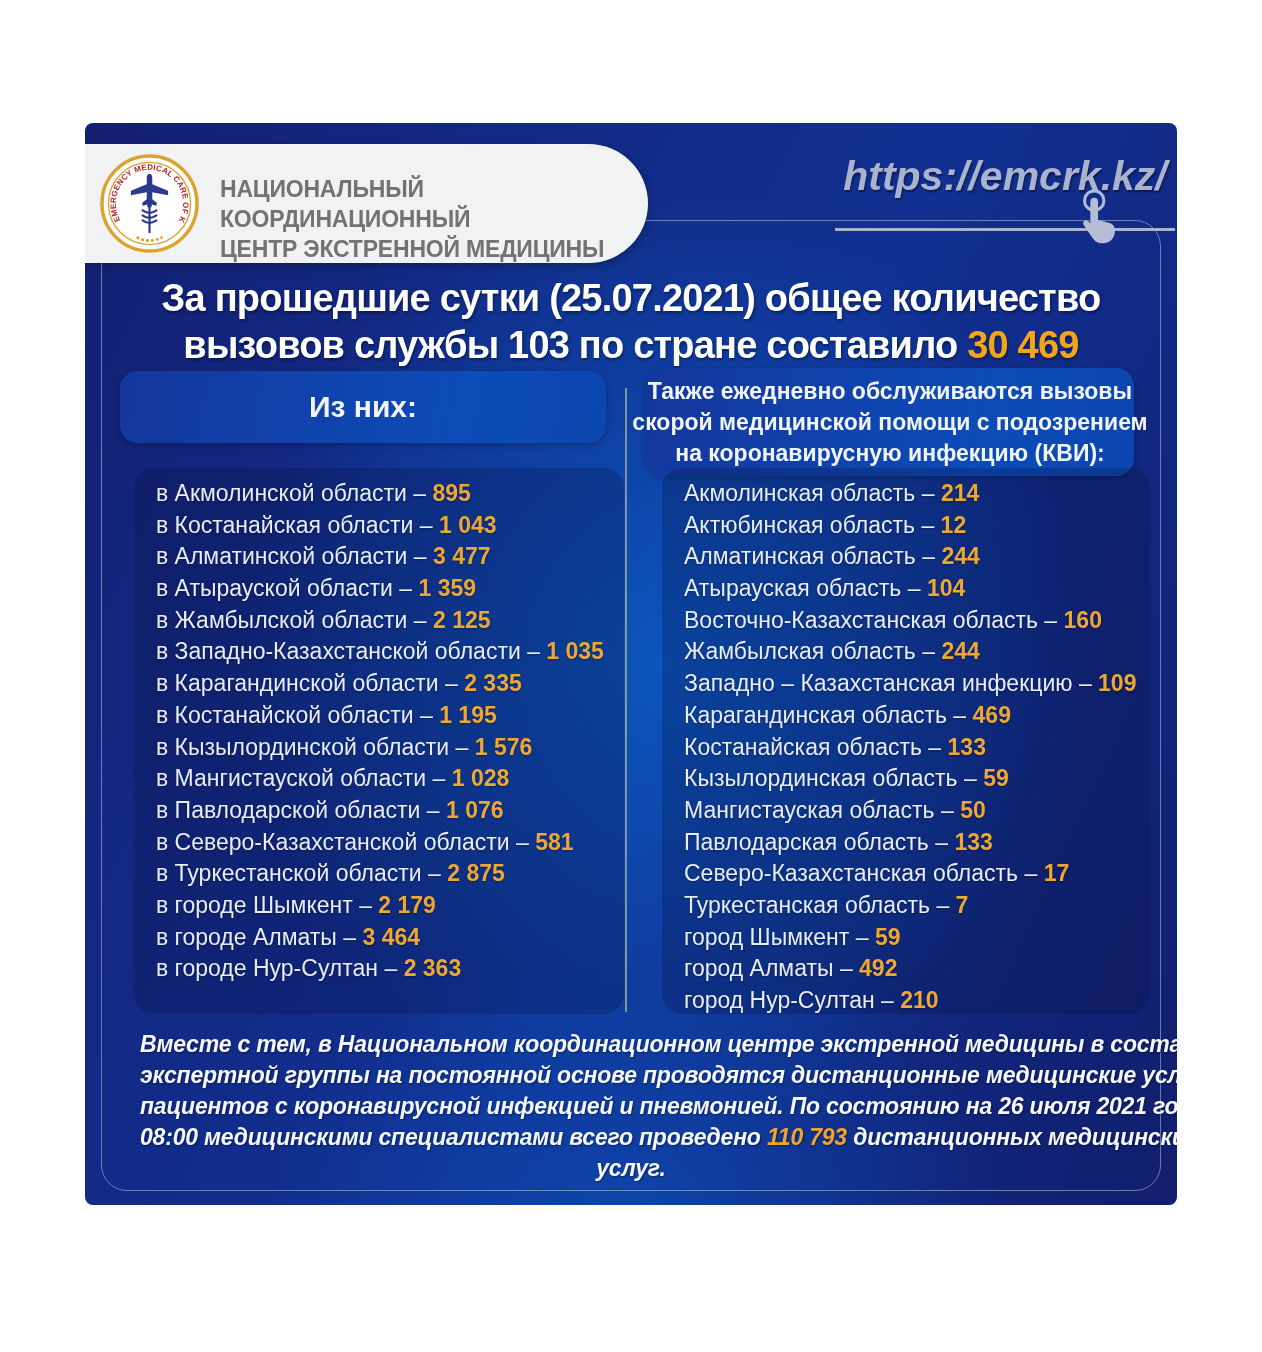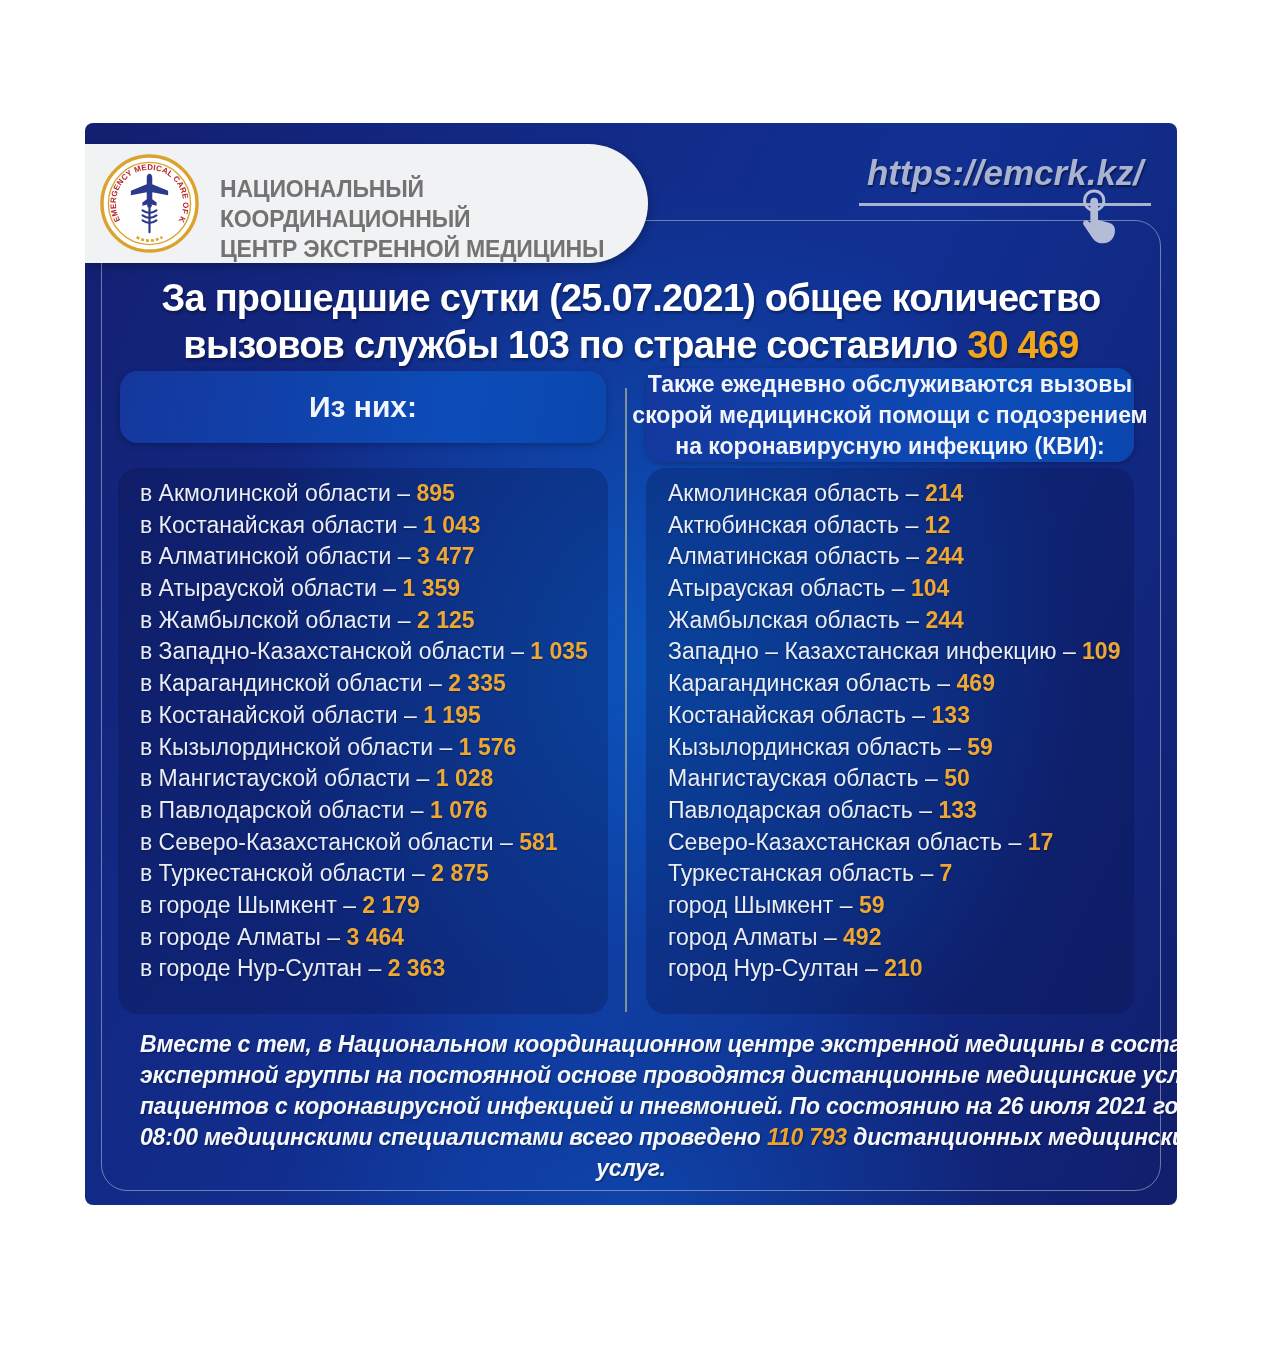--- a/index.html
+++ b/index.html
@@ -14,42 +14,42 @@
   .inner-outline{position:absolute;left:16px;top:97px;width:1058px;height:969px;
         border:1px solid rgba(186,196,218,0.55);border-radius:26px;z-index:1;}
   
   .pill{position:absolute;left:0;top:21px;width:563px;height:119px;background:#f1f2f4;
         border-radius:0 60px 60px 0;z-index:3;box-shadow:2px 3px 8px rgba(0,0,0,0.25);}
   .logo{position:absolute;left:15px;top:10px;width:99px;height:99px;}
   .org-name{position:absolute;left:135px;top:30px;color:#737373;font-size:23px;line-height:30px;
         font-weight:700;letter-spacing:-0.2px;}
   
   .url-wrap{position:absolute;left:690px;top:30px;width:460px;text-align:center;z-index:3;}
-  .url{display:inline-block;font-style:italic;font-weight:700;font-size:35px;color:#a9b2ce;
-        text-decoration:none;border-bottom:3px solid #a9b2ce;padding:0 8px 10px 8px;
+  .url{display:inline-block;font-style:italic;font-weight:700;font-size:41px;color:#a9b2ce;
+        text-decoration:none;border-bottom:3px solid #a9b2ce;padding:0 8px 28px 8px;
         text-shadow:1px 2px 2px rgba(0,0,0,0.45);}
   .hand{position:absolute;left:986px;top:64px;width:58px;height:66px;z-index:4;}
   
   .title{position:absolute;left:36px;top:152px;width:1020px;text-align:center;color:#ffffff;
         font-weight:700;font-size:38px;line-height:47px;letter-spacing:-0.8px;z-index:2;
         text-shadow:1px 2px 3px rgba(0,0,0,0.4);}
   .title .num{color:#f2a51a;}
   .t-line{white-space:nowrap;}
   
   .col-header{position:absolute;border-radius:18px;z-index:2;display:flex;flex-direction:column;
         align-items:center;justify-content:center;color:#f2f5fc;
         background:linear-gradient(100deg,#14379d 0%, #0c4cb8 70%, #0b46ae 100%);
         box-shadow:0 2px 6px rgba(0,0,0,0.25);}
   .col-header.left{left:35px;top:248px;width:486px;height:72px;font-size:30px;font-weight:700;}
-  .col-header.right{left:561px;top:245px;width:488px;height:94px;font-size:23px;font-weight:600;
+  .col-header.right{left:561px;top:245px;width:488px;height:108px;font-size:23px;font-weight:600;
         line-height:31px;}
   .col-header.right div{white-space:nowrap;}
   
   .list-panel{position:absolute;top:345px;height:546px;border-radius:20px;z-index:2;
-        background:rgba(9,15,62,0.26);padding:10px 0 0 22px;box-sizing:border-box;}
+        background:rgba(9,15,62,0.26);padding:10px 0 0 22px;box-sizing:border-box;margin-left:16px;}
   .list-panel.left{left:33px;width:490px;}
   .list-panel.right{left:561px;width:488px;}
   .row{height:31.7px;line-height:31.7px;font-size:23px;color:#e9edf8;white-space:nowrap;
         text-shadow:0 1px 2px rgba(0,0,0,0.35);}
   .row .num{color:#eea733;font-weight:700;}
   .divider{position:absolute;left:540px;top:265px;width:2px;height:624px;background:#93a393;
         opacity:0.85;z-index:2;}
   
   .footer{position:absolute;left:55px;top:906px;width:982px;text-align:center;color:#f4f7fd;
         font-style:italic;font-weight:600;font-size:23px;line-height:31px;letter-spacing:-0.2px;
@@ -153,20 +153,21 @@
     <div class="list-panel right">
 
         <div class="row"><span class="lbl">Акмолинская область – </span><span class="num">214</span></div>
 
         <div class="row"><span class="lbl">Актюбинская область – </span><span class="num">12</span></div>
 
         <div class="row"><span class="lbl">Алматинская область – </span><span class="num">244</span></div>
 
         <div class="row"><span class="lbl">Атырауская область – </span><span class="num">104</span></div>
 
+        <div class="row"><span class="lbl">Восточно-Казахстанская область – </span><span class="num">160</span></div>
 
         <div class="row"><span class="lbl">Жамбылская область – </span><span class="num">244</span></div>
 
         <div class="row"><span class="lbl">Западно – Казахстанская инфекцию – </span><span class="num">109</span></div>
 
         <div class="row"><span class="lbl">Карагандинская область – </span><span class="num">469</span></div>
 
         <div class="row"><span class="lbl">Костанайская область – </span><span class="num">133</span></div>
 
         <div class="row"><span class="lbl">Кызылординская область – </span><span class="num">59</span></div>

